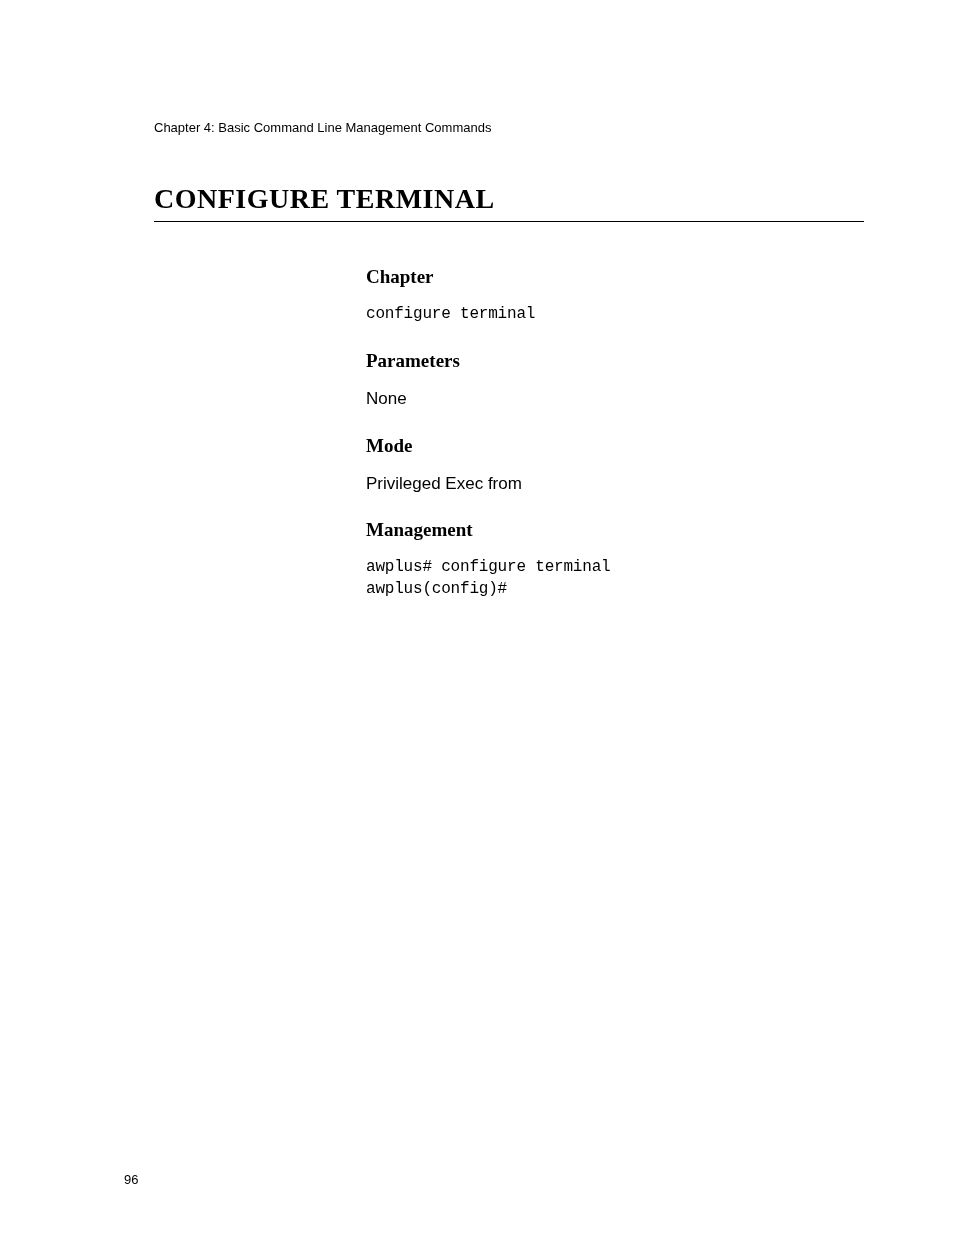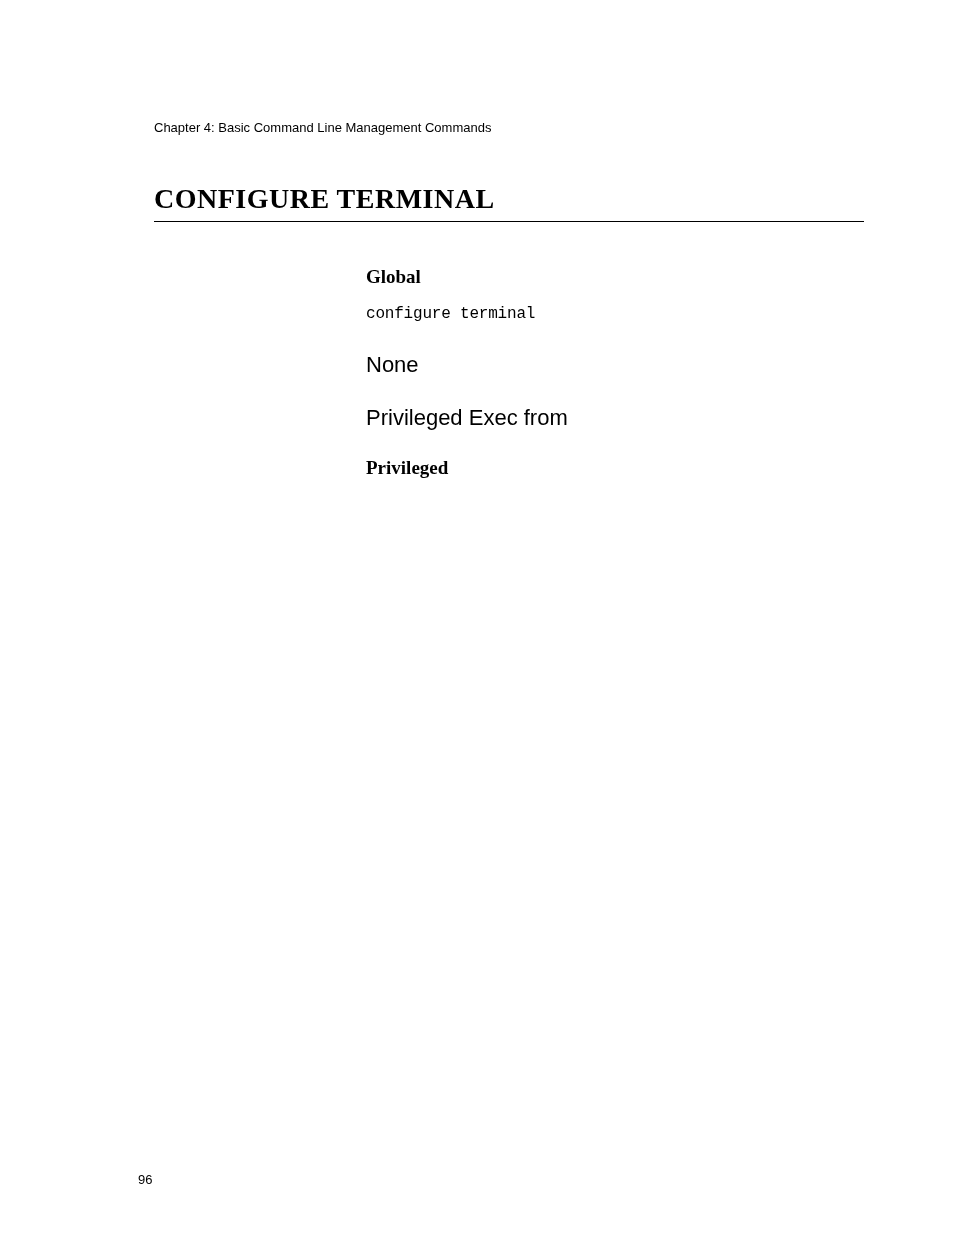--- a/index.html
+++ b/index.html
@@ -37,69 +37,73 @@
       max-width: 560px;
     }
     .section-heading {
       font-family: "Times New Roman", Times, serif;
       font-weight: bold;
       font-size: 19px;
       margin-bottom: 16px;
     }
     .body-text {
       font-family: Arial, Helvetica, sans-serif;
-      font-size: 22px;
+      font-size: 17px;
       line-height: 1.35;
       margin-bottom: 24px;
     }
     .mono {
       font-family: "Lucida Console", "Courier New", monospace;
       font-size: 16px;
       line-height: 1.35;
       margin-bottom: 24px;
       white-space: pre;
       letter-spacing: -0.2px;
     }
     .section {
       margin-bottom: 10px;
     }
     .page-number {
       position: absolute;
       bottom: 64px;
-      left: 90px;
+      left: 76px;
       font-size: 13px;
       font-family: Arial, Helvetica, sans-serif;
     }
   </style>
 </head>
 <body>
 
 <div class="page">
   <div class="running-header">Chapter 4: Basic Command Line Management Commands</div>
 
   <h1 class="page-title">CONFIGURE TERMINAL</h1>
 
   <div class="content">
 
     <div class="section">
-      <div class="section-heading">Global</div>
+      <div class="section-heading">Chapter</div>
       <div class="mono">configure terminal</div>
     </div>
 
     <div class="section">
+      <div class="section-heading">Parameters</div>
       <div class="body-text">None</div>
     </div>
 
     <div class="section">
+      <div class="section-heading">Mode</div>
       <div class="body-text">Privileged Exec from</div>
     </div>
 
     <div class="section">
-      <div class="section-heading">Privileged</div>
+      <div class="section-heading">Management</div>
     </div>
 
     <div class="section">
+      <div class="mono">awplus# configure terminal
+awplus(config)#</div>
     </div>
 
   </div>
 </div>
 
 <div class="page-number">96</div>
 
 </body></html>

